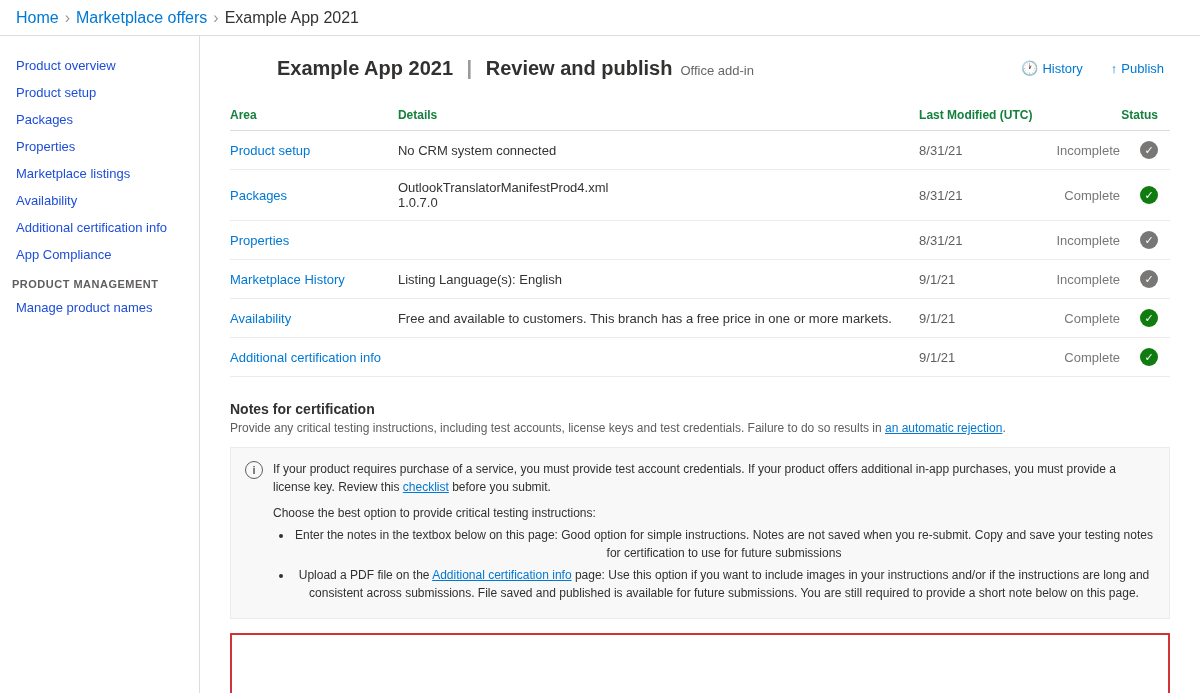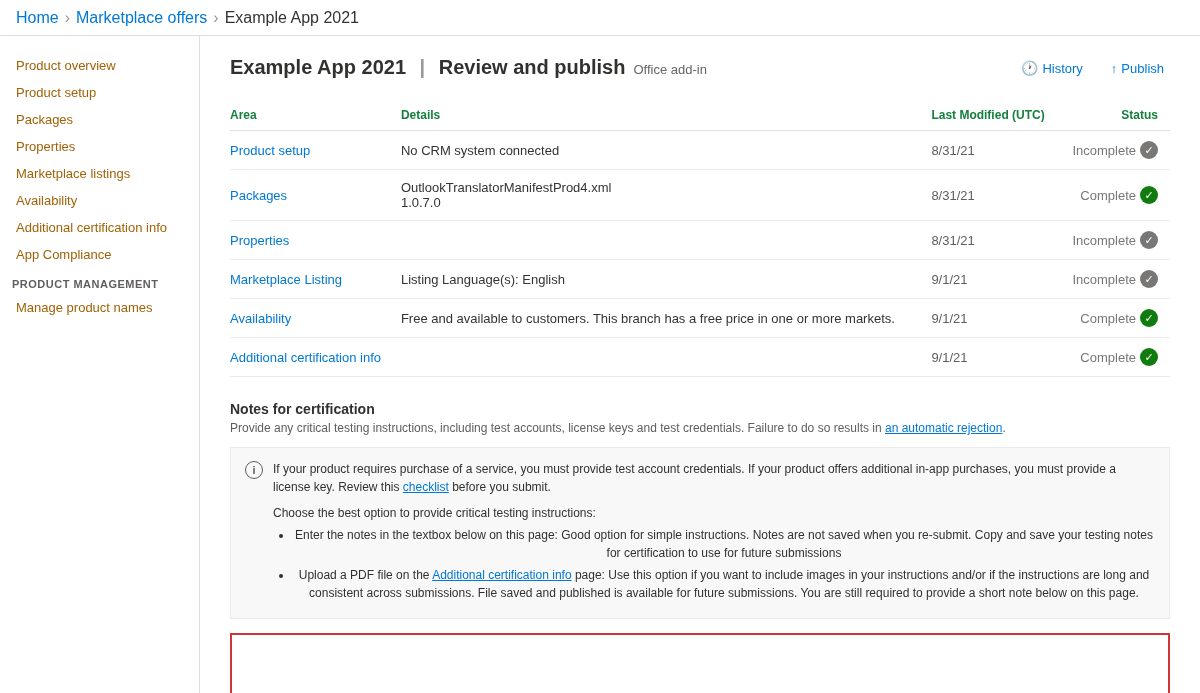--- a/index.html
+++ b/index.html
@@ -36,44 +36,45 @@
       min-width: 200px;
       border-right: 1px solid #ddd;
       padding: 16px 0;
       background: #fff;
       overflow-y: auto;
     }
     .sidebar-item {
       padding: 6px 16px;
       font-size: 13px;
       cursor: pointer;
-      color: #a16207;
+      color: #1d4ed8;
     }
     .sidebar-section-header {
       padding: 10px 16px 4px 12px;
       font-size: 11px;
       font-weight: 700;
       color: #605e5c;
       text-transform: uppercase;
       letter-spacing: 0.5px;
     }
 
     
     .main {
       flex: 1;
       overflow-y: auto;
       padding: 20px 30px;
     }
 
     
     .page-header {
       display: flex;
-      align-items: flex-start;
+      align-items: center;
       justify-content: space-between;
       margin-bottom: 20px;
+      margin-left: 47px;
     }
     .page-title {
       font-size: 20px;
       font-weight: 600;
       color: #323130;
     }
     .page-title span.divider { color: #999; margin: 0 8px; }
     .page-subtitle { font-size: 13px; color: #666; margin-left: 8px; }
     .header-actions {
       display: flex;
@@ -117,21 +118,21 @@
     .review-table td a {
       color: #0078d4;
       text-decoration: none;
     }
     .status-incomplete { color: #797775; font-size: 13px; }
     .status-complete { color: #797775; font-size: 13px; }
     .status-cell {
       display: flex;
       align-items: center;
       justify-content: flex-end;
-      gap: 4px;
+      gap: 20px;
     }
     .icon-circle-check {
       width: 18px;
       height: 18px;
       border-radius: 50%;
       background: #107c10;
       display: inline-flex;
       align-items: center;
       justify-content: center;
       color: white;
@@ -299,21 +300,21 @@
             <td></td>
             <td style="color: rgb(96, 94, 92);">8/31/21</td>
             <td>
               <div class="status-cell">
                 <span class="status-incomplete">Incomplete</span>
                 <span class="icon-circle-incomplete">✓</span>
               </div>
             </td>
           </tr>
           <tr>
-            <td style="min-width: 150px;"><a href="#">Marketplace Listing</a></td>
+            <td style="min-width: 150px;"><a href="#">Marketplace History</a></td>
             <td>Listing Language(s): English</td>
             <td style="color: rgb(96, 94, 92);">9/1/21</td>
             <td>
               <div class="status-cell">
                 <span class="status-incomplete">Incomplete</span>
                 <span class="icon-circle-incomplete">✓</span>
               </div>
             </td>
           </tr>
           <tr>

